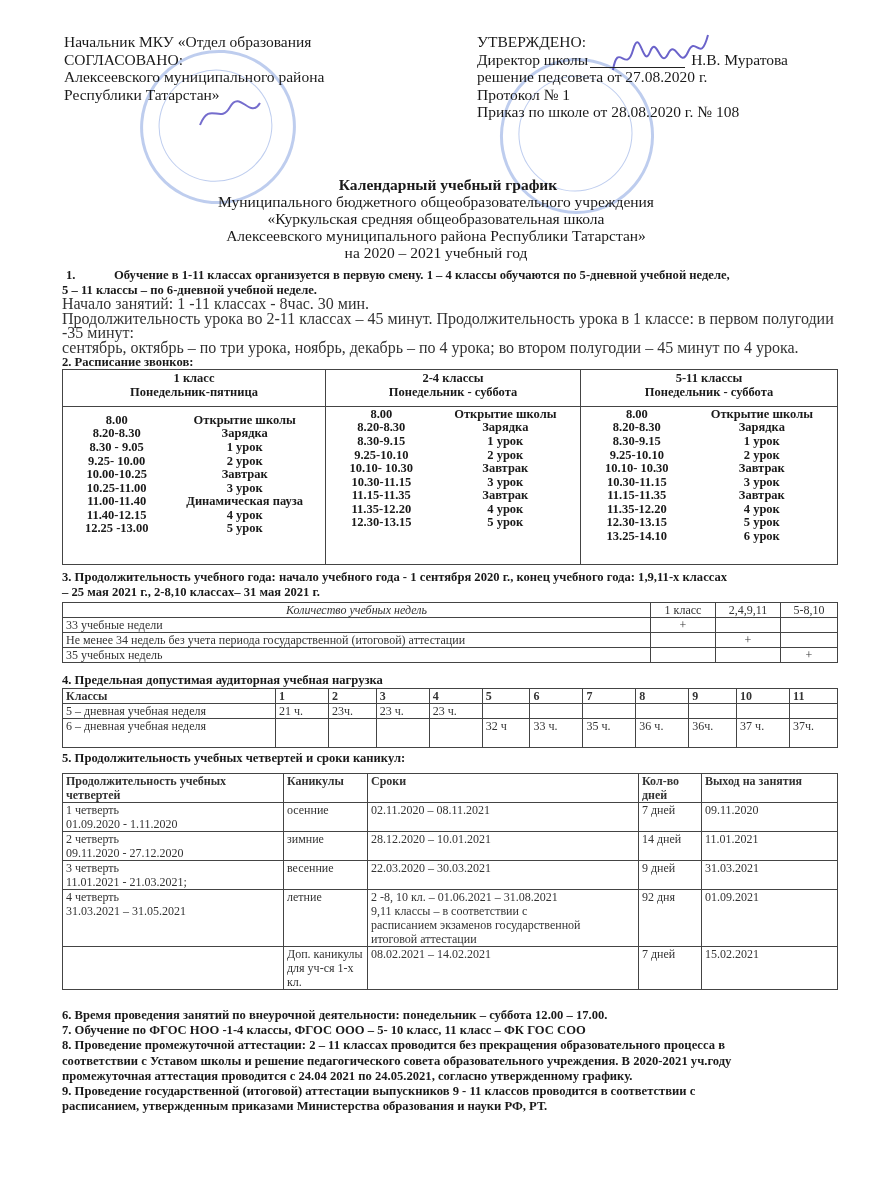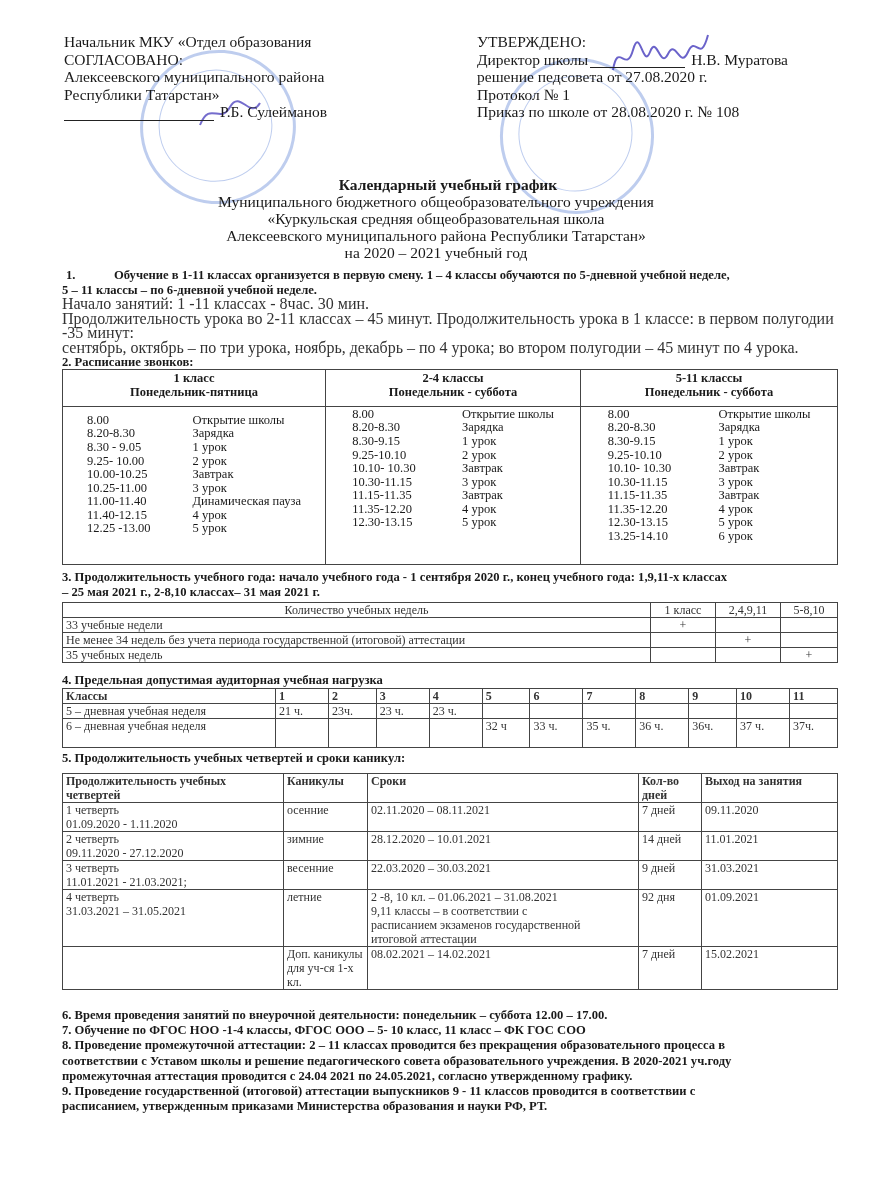--- a/index.html
+++ b/index.html
@@ -12,21 +12,21 @@
   .title { left:0; width:872px; top:176px; text-align:center; font-size:15.5px; line-height:17px; }
   .title .t1 { font-weight:bold;padding-left:24px; }
   .para { font-size:12.6px; line-height:14.5px; left:62px; width:780px; }
   .bold { font-weight:bold; }
   .cond { font-size:16px; color:#333; }
   table { border-collapse:collapse; position:absolute; left:62px; width:776px; }
   td, th { border:1px solid #444; padding:0 3px; vertical-align:top; font-weight:normal; }
   .bells td { font-size:12.5px; line-height:13.6px; }
   .bells th { font-weight:bold; font-size:12.5px; line-height:14px; text-align:center; padding:1px 0 2px; }
   .bells .inner { display:flex; justify-content:space-around; padding-top:1px; }
-  .bells .col { text-align:left; }
+  .bells .col { text-align:center;font-weight:bold; }
   .weeks td { font-size:12px; line-height:14px; height:13px; color:#333; }
   .weeks td.c { text-align:center; }
   .load td { font-size:12px; line-height:14px; color:#333; }
   .quart td { font-size:12px; line-height:14px; color:#333; }
   .stamp { position:absolute; border-radius:50%; border:3px solid rgba(40,90,200,0.55); opacity:0.55; }
   .stamp-inner { position:absolute; border-radius:50%; border:1.5px solid rgba(40,90,200,0.55); }
   .signature { position:absolute; }
 </style>
 </head>
 <body>
@@ -42,21 +42,20 @@
 </svg>
 <svg class="signature" style="left:608px;top:30px;" width="110" height="50" viewBox="0 0 110 50">
   <path d="M5 40 C10 10, 18 45, 25 20 S35 40, 42 22 S52 40, 60 24 S72 40, 80 22 S92 35, 100 5" stroke="#3a2fb8" stroke-width="2" fill="none" opacity="0.75"></path>
 </svg>
 
 <div class="abs hdr" style="left:64px;top:33px;">
   <div>Начальник МКУ «Отдел образования</div>
   <div>СОГЛАСОВАНО:</div>
   <div>Алексеевского муниципального района</div>
   <div>Республики Татарстан»</div>
-  <div><span class="sigline"></span><span>Р.Б. Сулейманов</span></div>
 </div>
 
 <div class="abs hdr" style="left:477px;top:33px;">
   <div>УТВЕРЖДЕНО:</div>
   <div><span>Директор школы</span><span class="sigline" style="width:95px;margin-left:2px;"></span><span>Н.В. Муратова</span></div>
   <div>решение педсовета  от 27.08.2020 г.</div>
   <div>Протокол № 1</div>
   <div>Приказ  по школе от 28.08.2020 г. № 108</div>
 </div>
 
@@ -178,21 +177,21 @@
 </tbody>
   </table>
 
 <div class="abs para bold" style="top:570px;">
   <div>3. Продолжительность учебного года: начало учебного года - 1 сентября 2020 г., конец учебного года: 1,9,11-х классах</div>
   <div>– 25 мая 2021 г., 2-8,10 классах– 31 мая 2021 г.</div>
 </div>
 <table class="weeks" style="top:602px;">
   <tbody>
       <tr>
-    <td class="c" style="width:581px;">Количество учебных недель</td>
+    <td class="c" style="width:581px;font-style:italic;">Количество учебных недель</td>
     <td class="c" style="width:58px;">1 класс</td>
     <td class="c" style="width:58px;">2,4,9,11</td>
     <td class="c">5-8,10</td>
   </tr>
   </tbody>
     <tbody id="weeks-body">
       <tr>
         <td>33 учебные недели</td>
         <td class="c">+</td>
         <td class="c"></td>

